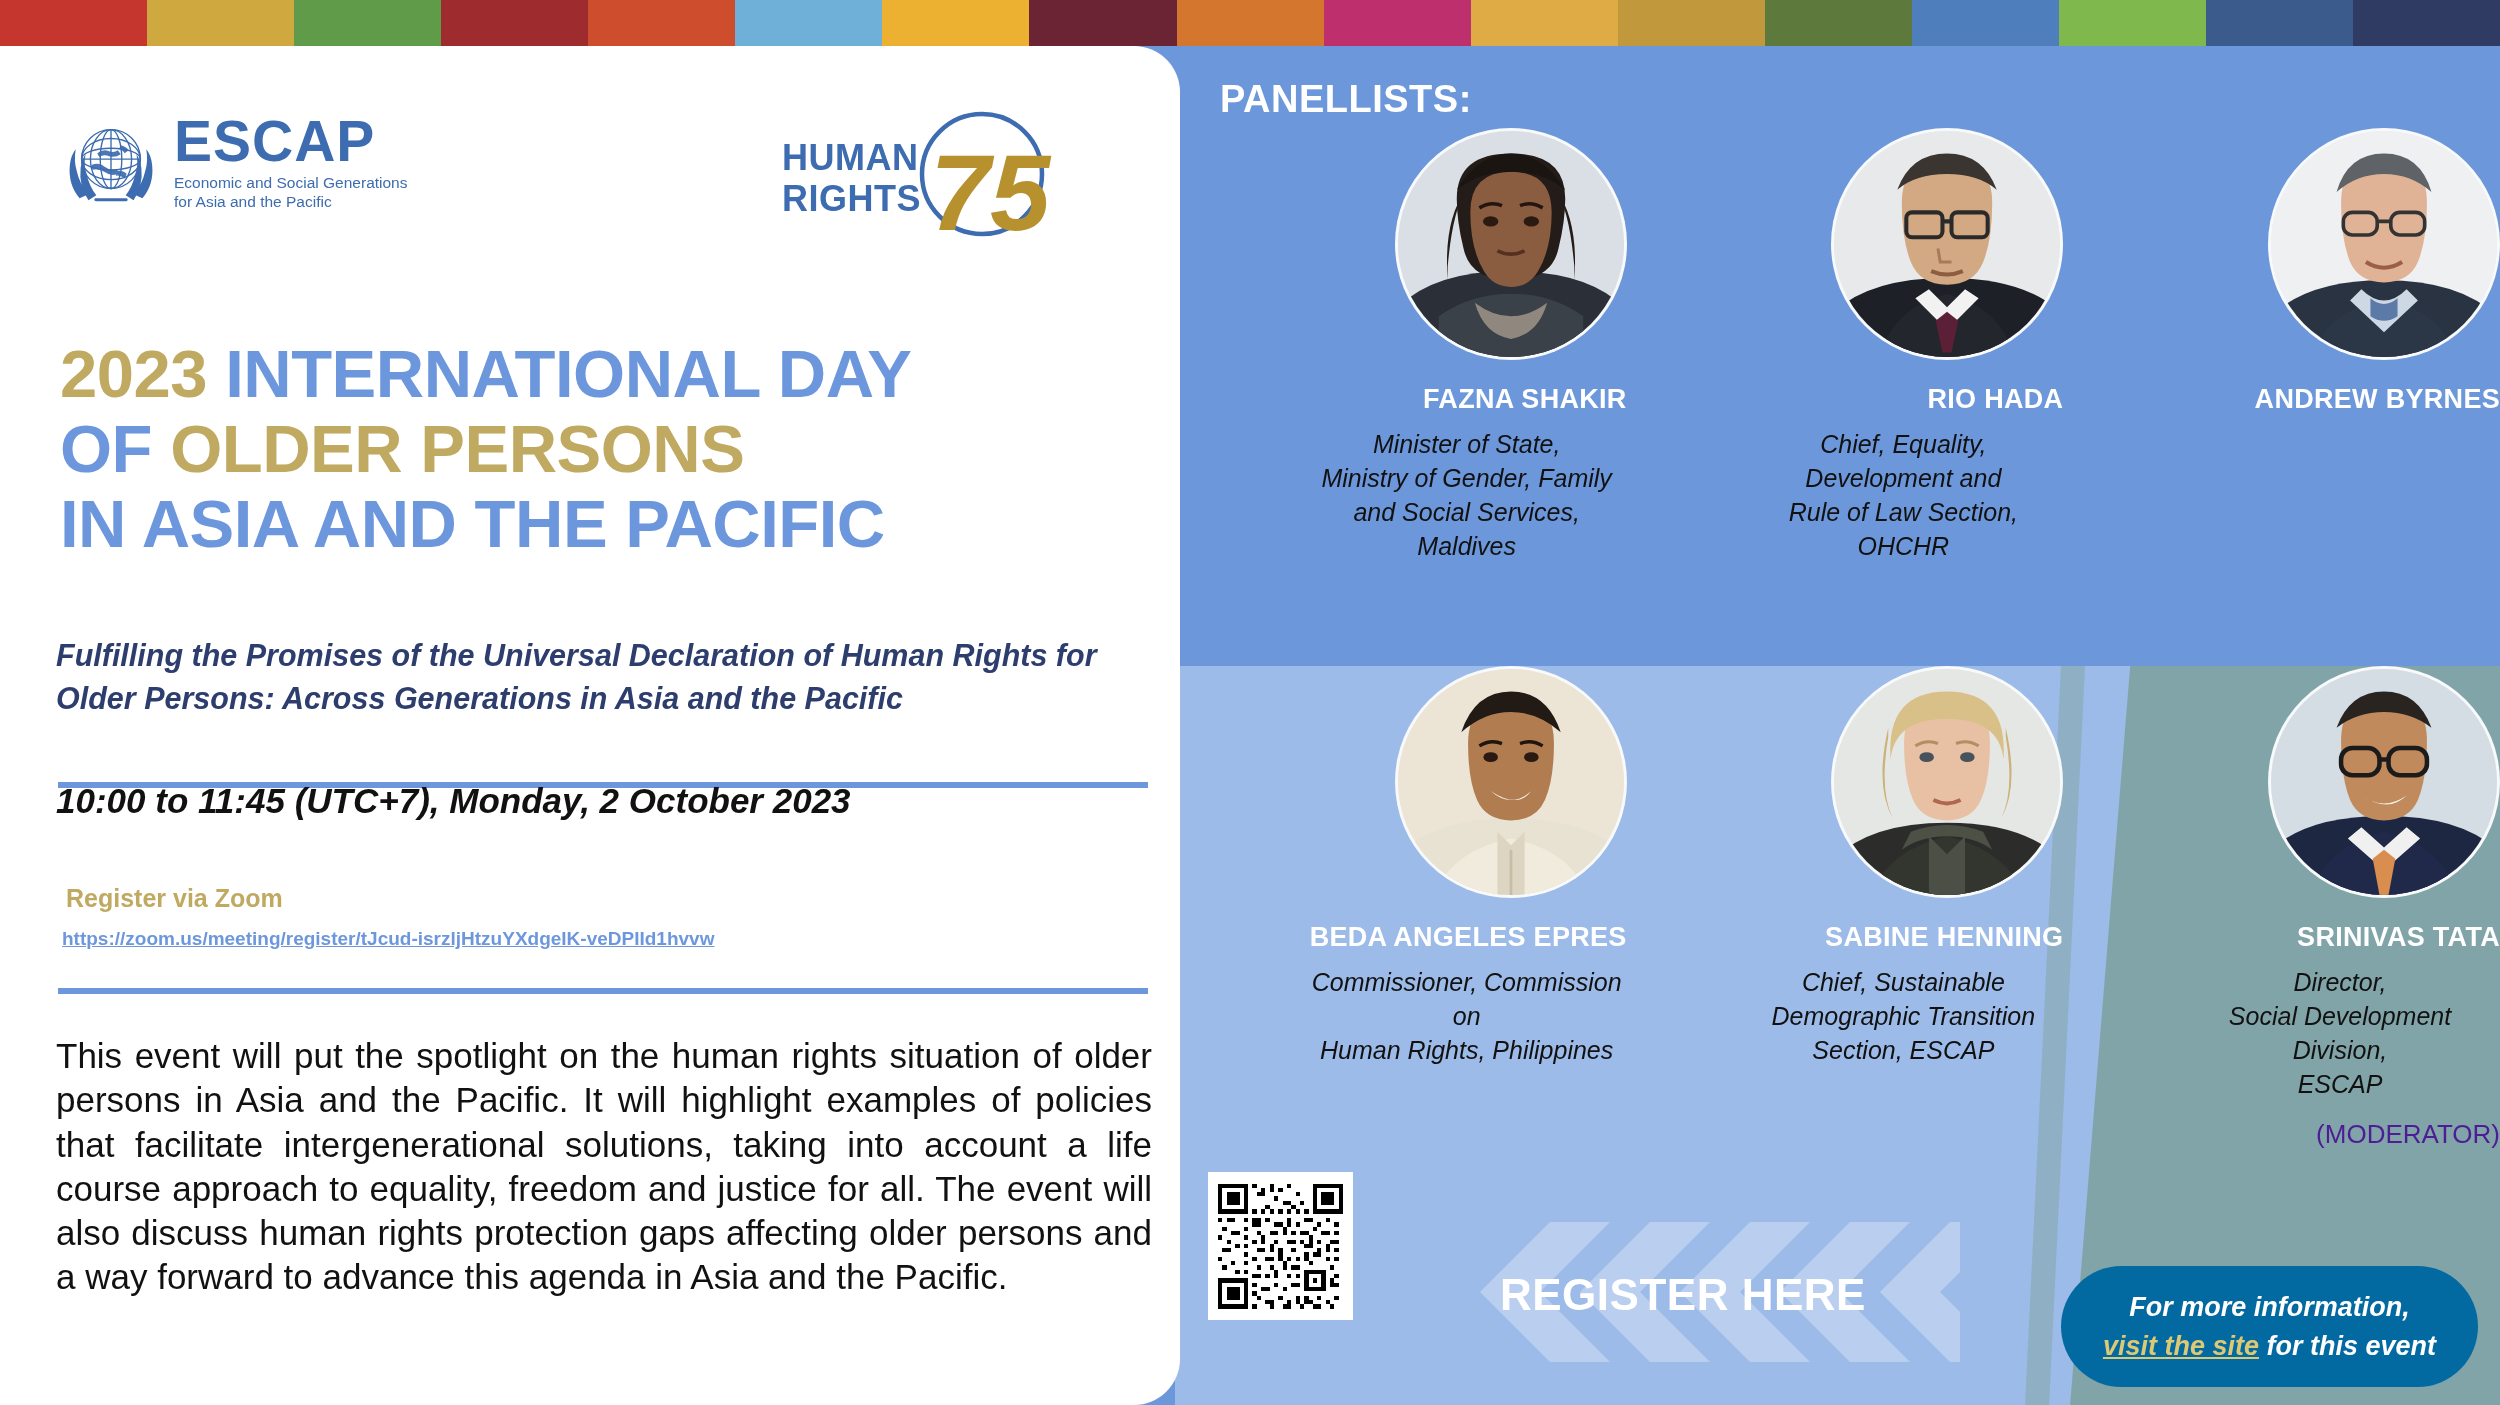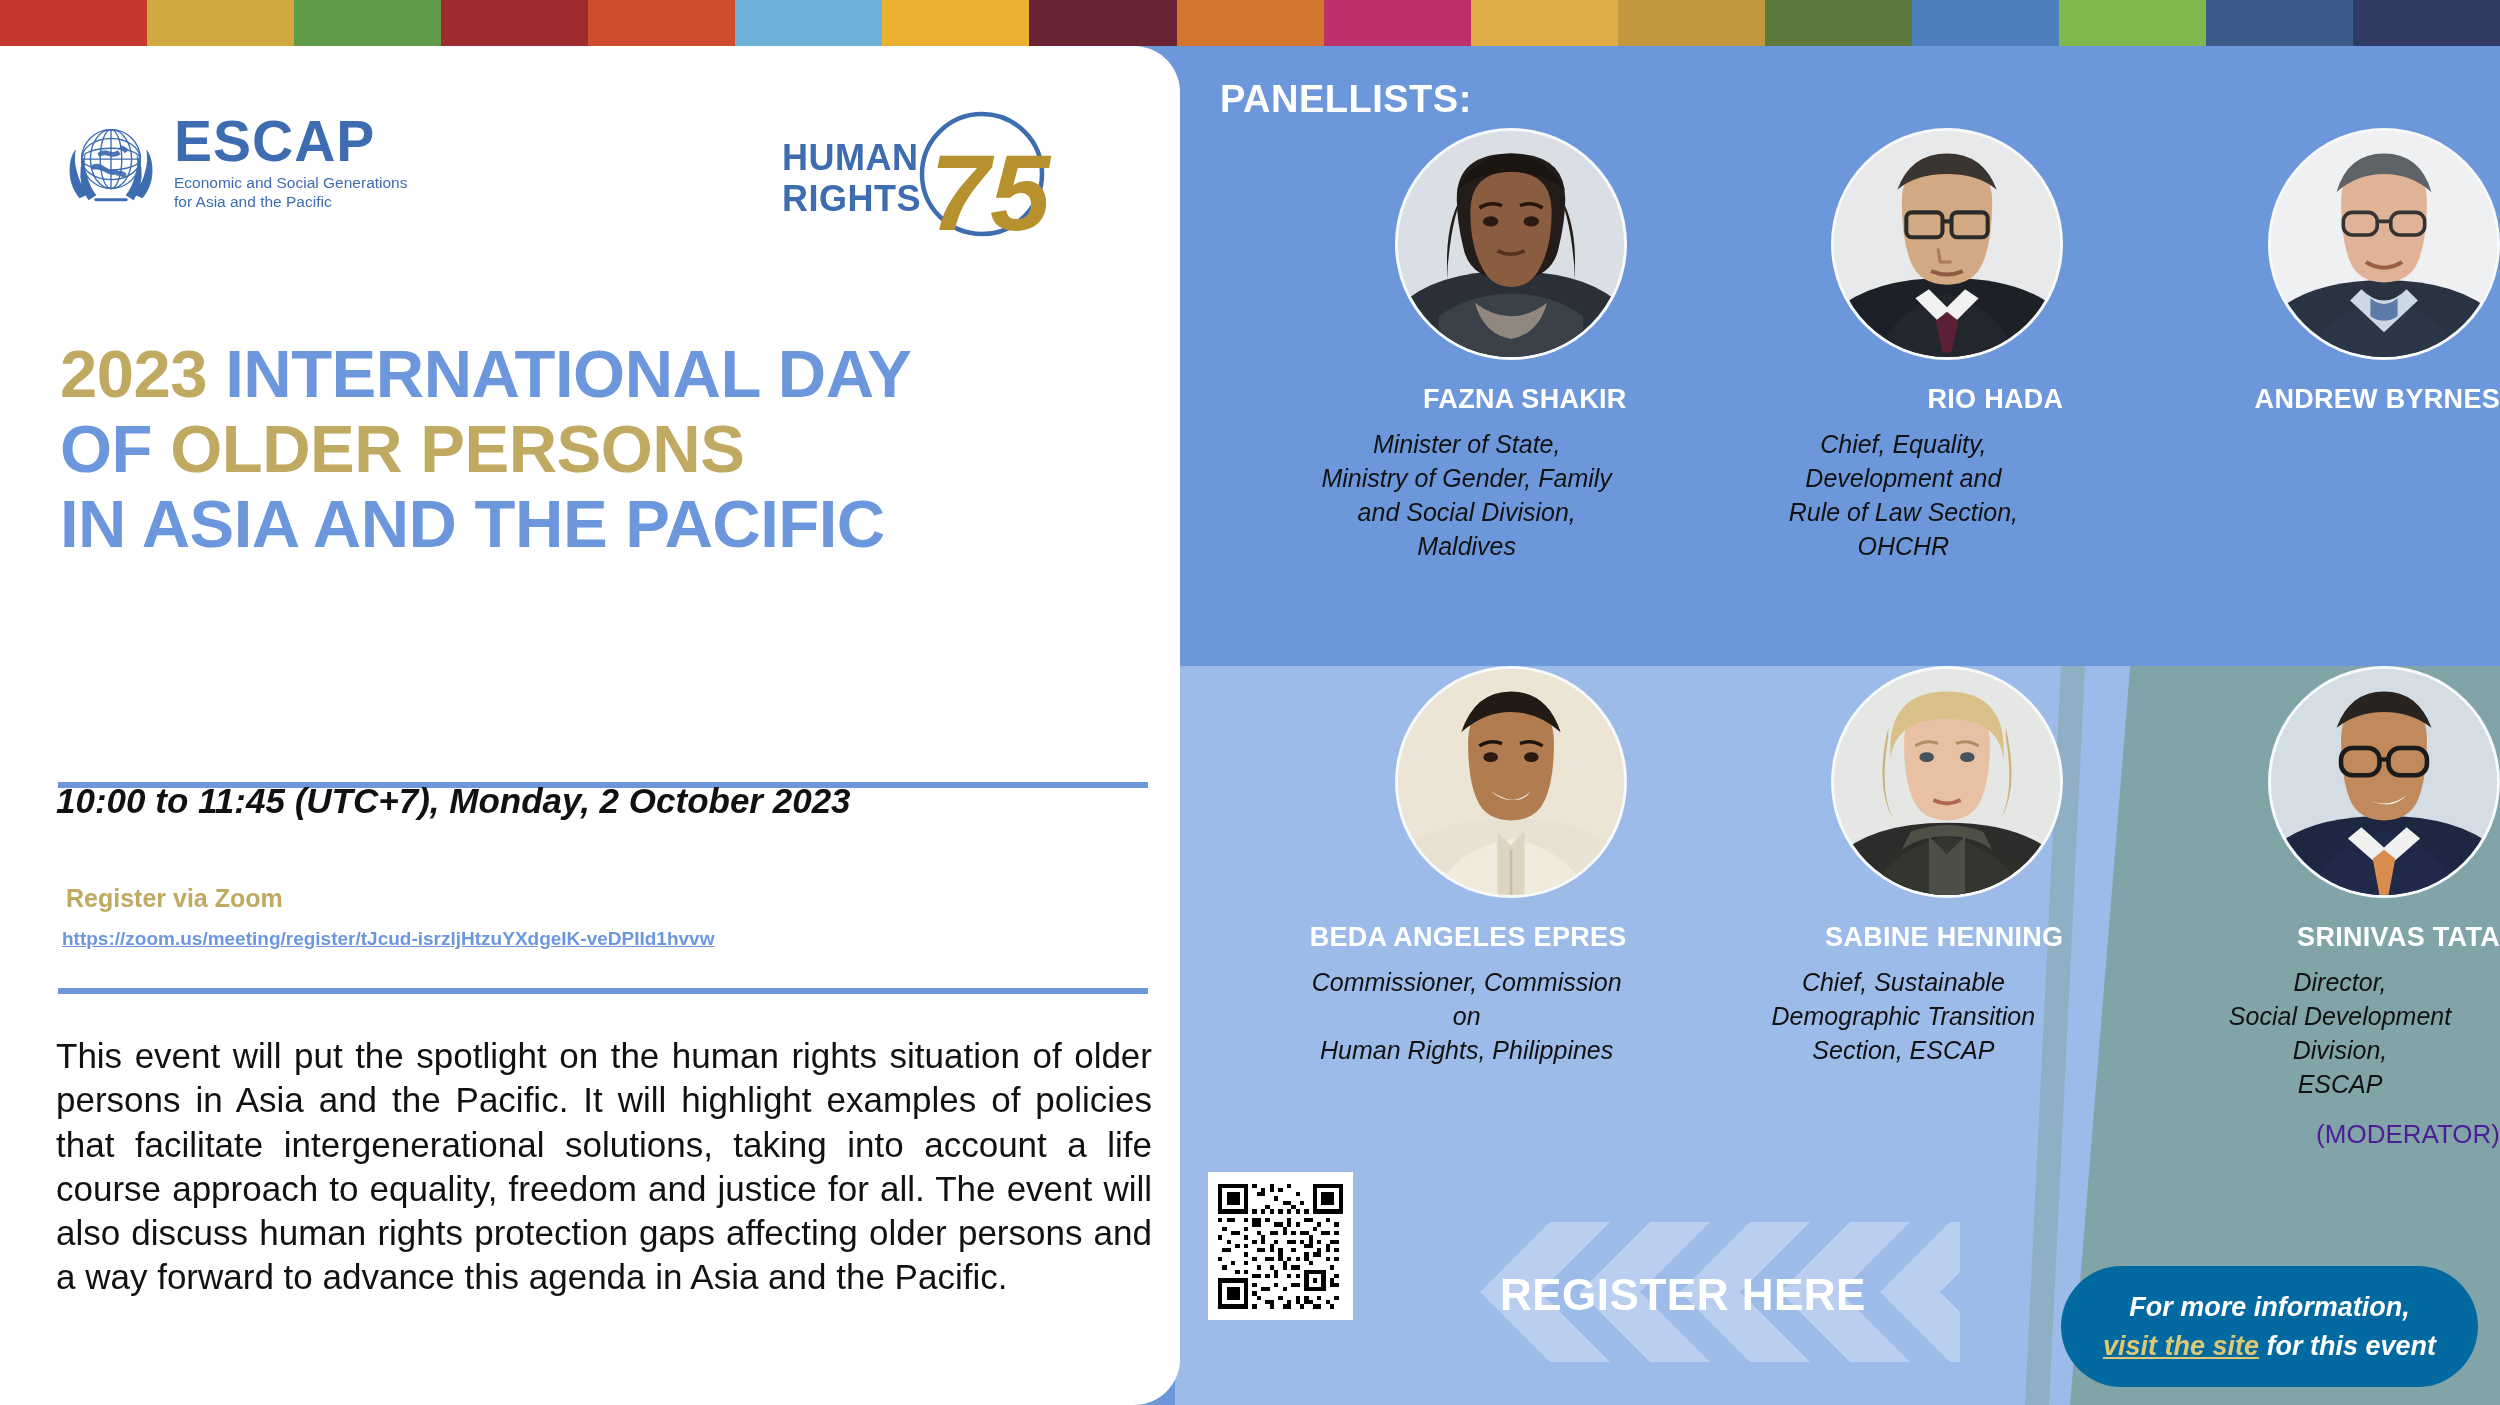--- a/index.html
+++ b/index.html
@@ -230,20 +230,21 @@
       </svg>
     </div>
   </div>
 
   <div id="title-block">
     <div class="title-line"><span class="t-gold">2023</span> <span class="t-blue">INTERNATIONAL DAY</span></div>
     <div class="title-line"><span class="t-blue">OF</span> <span class="t-gold">OLDER PERSONS</span></div>
     <div class="title-line"><span class="t-blue">IN ASIA AND THE PACIFIC</span></div>
   </div>
 
+  <div id="subtitle">Fulfilling the Promises of the Universal Declaration of Human Rights for Older Persons: Across Generations in Asia and the Pacific</div>
 
   <div class="hrule" id="rule-top"></div>
 
   <div id="datetime">10:00 to 11:45 (UTC+7), Monday, 2 October 2023</div>
 
   <div id="zoom-label">Register via Zoom</div>
   <a id="zoom-url" href="#">https://zoom.us/meeting/register/tJcud-isrzljHtzuYXdgeIK-veDPIId1hvvw</a>
 
   <div class="hrule" id="rule-bottom"></div>
 
@@ -269,21 +270,21 @@
         <path d="M26 26 q10 -16 24 -16 q14 0 24 16 q-10 -8 -24 -8 q-14 0 -24 8z" fill="#1b1512"></path>
         <path d="M22 60 q2 -24 8 -34 q-10 14 -8 40z" fill="#231c18"></path>
         <path d="M78 60 q-2 -24 -8 -34 q10 14 8 40z" fill="#231c18"></path>
         <path d="M18 82 q14 -10 32 -10 q18 0 32 10 l0 18 L18 100z" fill="#3b4149"></path>
         <path d="M34 76 q16 12 32 0 q-4 14 -16 16 q-12 -2 -16 -16z" fill="#c9b8a4" opacity="0.6"></path>
       </svg>
     </div>
     <div class="p-name">FAZNA SHAKIR</div>
     <div class="p-title" style="white-space:pre-line">Minister of State,
 Ministry of Gender, Family
-and Social Division, Maldives</div>
+and Social Services, Maldives</div>
   </div>
 
   <div class="person">
     <div class="avatar">
       <svg viewBox="0 0 100 100" xmlns="http://www.w3.org/2000/svg">
         <rect width="100" height="100" fill="#e8e9ea"></rect>
         <path d="M0 80 q16 -15 50 -15 q34 0 50 15 l0 20 L0 100z" fill="#1d2026"></path>
         <path d="M30 32 q0 -20 20 -20 q20 0 20 20 q0 16 -4 26 q-4 10 -16 10 q-12 0 -16 -10 q-4 -10 -4 -26z" fill="#d3a983"></path>
         <path d="M28 26 q6 -16 22 -16 q16 0 22 16 q-8 -7 -22 -7 q-14 0 -22 7z" fill="#3a3530"></path>
         <rect x="32" y="36" width="16" height="11" rx="2.5" fill="none" stroke="#2a2a2a" stroke-width="1.8"></rect>

